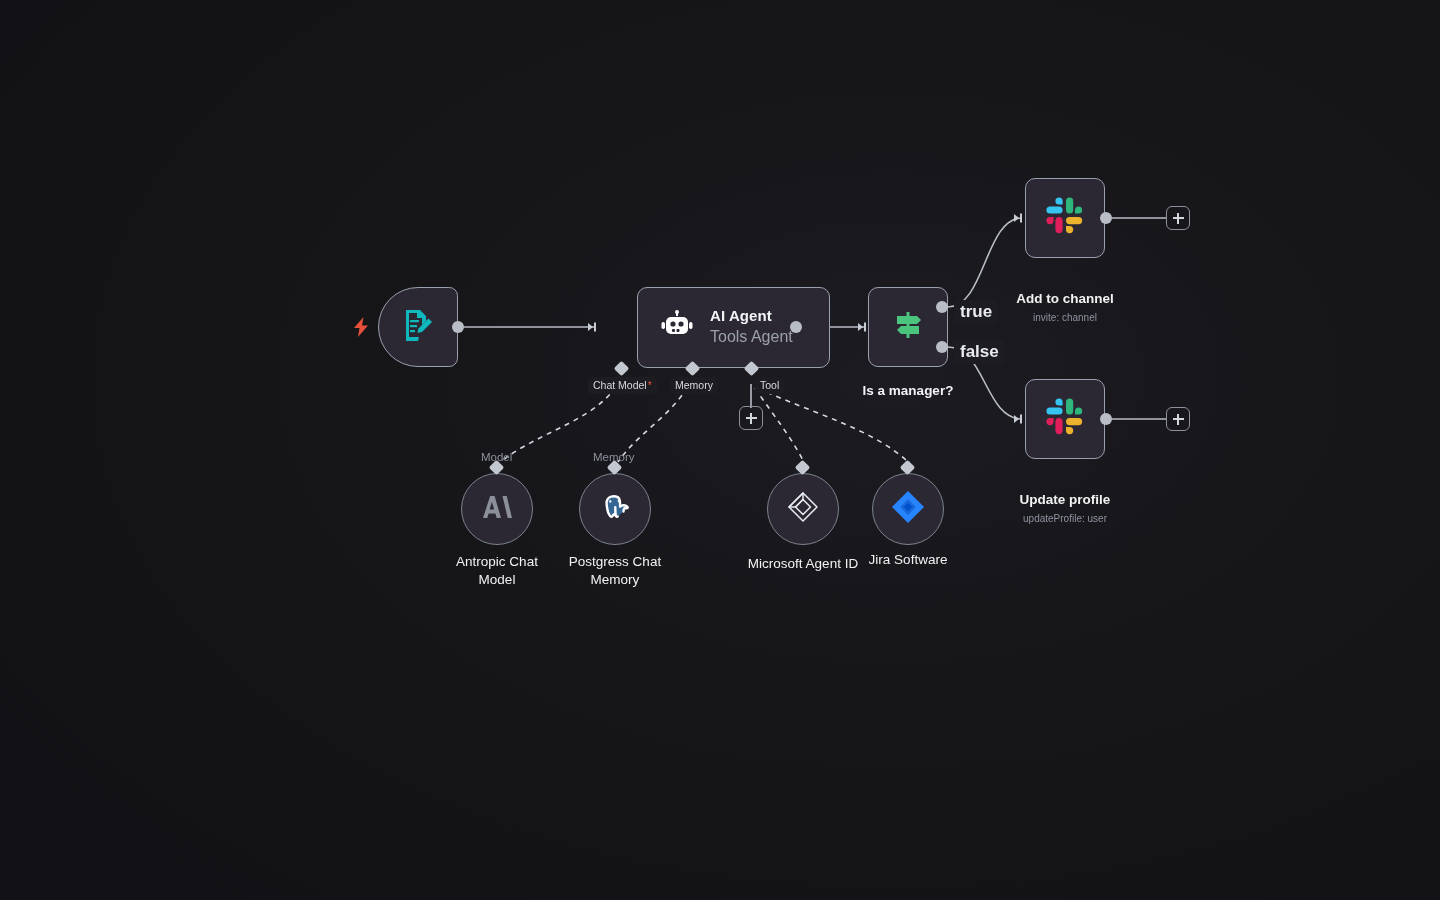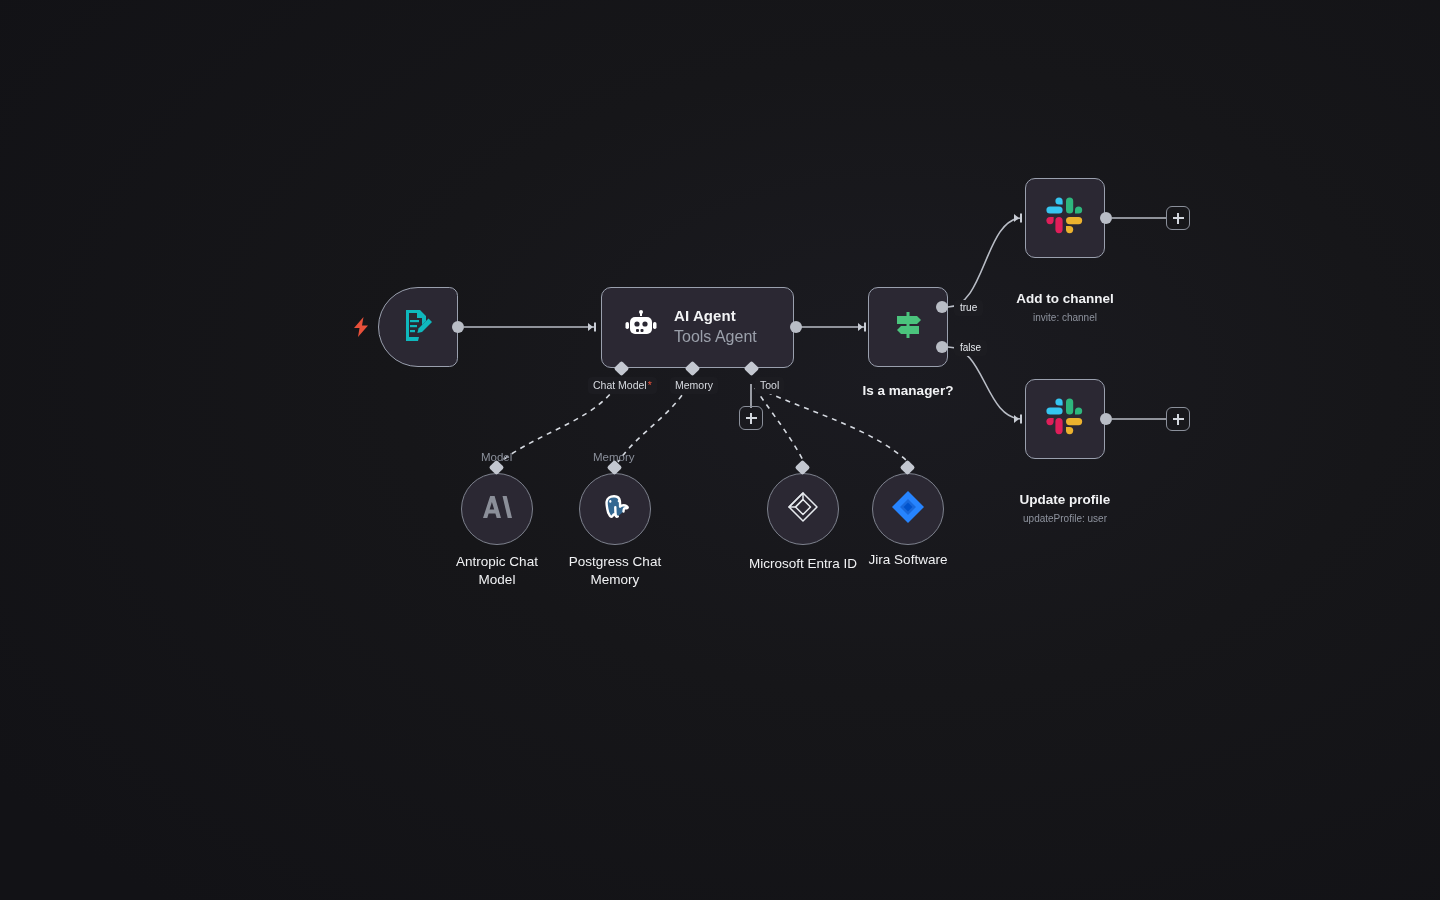--- a/index.html
+++ b/index.html
@@ -49,20 +49,21 @@
     border-bottom-left-radius: 46px;
     border-radius: 46px 10px 10px 46px;
     justify-content: center;
   }
   .card.square {
     justify-content: center;
   }
   .card.wide {
     padding-left: 22px;
     gap: 16px;
+    margin-left: 36px;
   }
 
   .node-title {
     color: #f2f3f5;
     font-size: 15px;
     font-weight: 700;
     letter-spacing: .1px;
     line-height: 1.25;
   }
   .node-subtitle {
@@ -139,24 +140,25 @@
     border-radius: 4px;
     white-space: nowrap;
     line-height: 1.2;
   }
   .port-chip .req { color: #e8503a; margin-left: 1px; }
 
   .branch-label {
     position: absolute;
     background: #1c1c21;
     color: #e7eaef;
-    font-size: 10px;
+    font-size: 17px;
     padding: 2px 6px;
     border-radius: 4px;
     line-height: 1.2;
+    font-weight: bold;
   }
 
   .sub-port-label {
     position: absolute;
     color: #8a8f9a;
     font-size: 11.5px;
     white-space: nowrap;
   }
 
   
@@ -372,21 +374,21 @@
       <svg width="34" height="34" viewBox="0 0 34 34" xmlns="http://www.w3.org/2000/svg">
         <g fill="none" stroke="#e6e9ee" stroke-width="1.5" stroke-linejoin="round">
           <path d="M17 3 L31 17 L17 31 L3 17 Z"></path>
           <path d="M17 9.5 L24.5 17 L17 24.5 L9.5 17 Z"></path>
           <path d="M9.5 17 L17 9.5 L17 3 L3 17 Z"></path>
         </g>
       </svg>
     </span>
   </div>
   <div class="diamond" style="left:797px; top:462px;"></div>
-  <div class="subcaption" style="left:733px; top:555px; width:140px;">Microsoft Entra ID</div>
+  <div class="subcaption" style="left:733px; top:555px; width:140px;">Microsoft Agent ID</div>
 
   <div class="subnode" style="left:872px; top:473px;">
     <span>
       <svg width="34" height="34" viewBox="0 0 34 34" xmlns="http://www.w3.org/2000/svg">
         <path d="M17 1 L33 17 L17 33 L1 17 Z" fill="#2684FF"></path>
         <path d="M17 9 L25 17 L17 25 L9 17 Z" fill="#1868DB"></path>
         <path d="M17 12.5 L21.5 17 L17 21.5 L12.5 17 Z" fill="#0052CC"></path>
       </svg>
     </span>
   </div>

